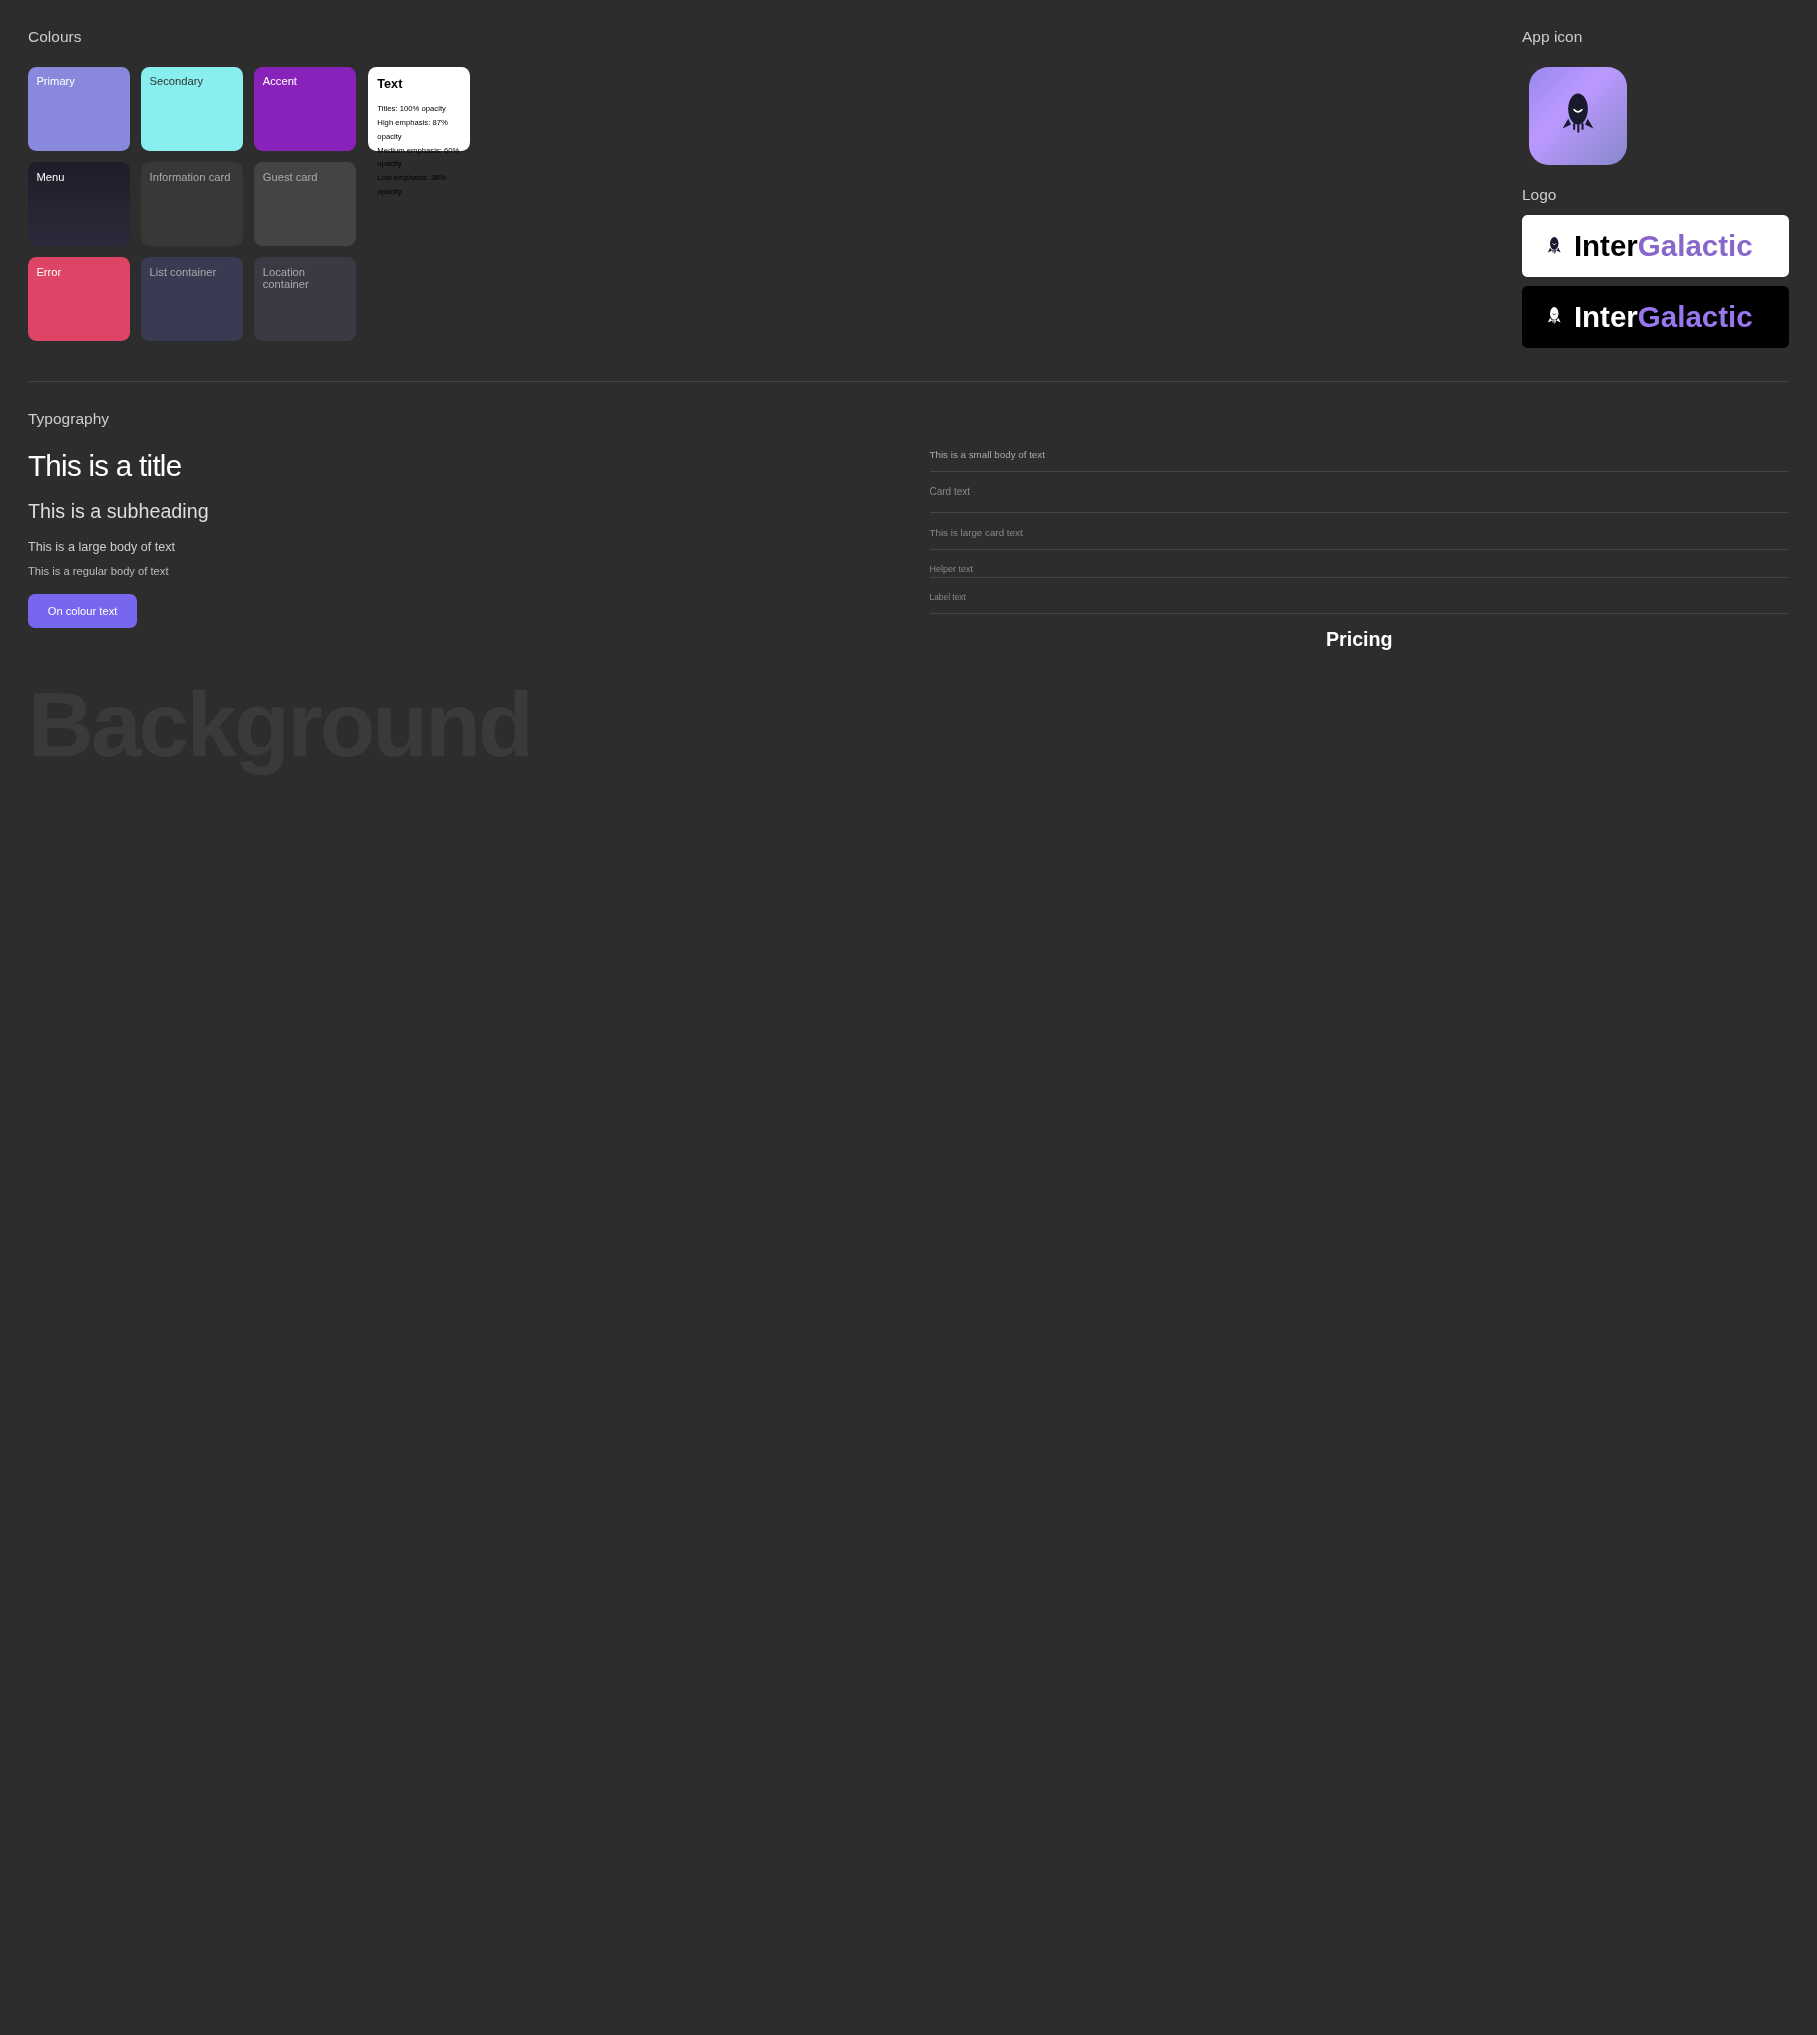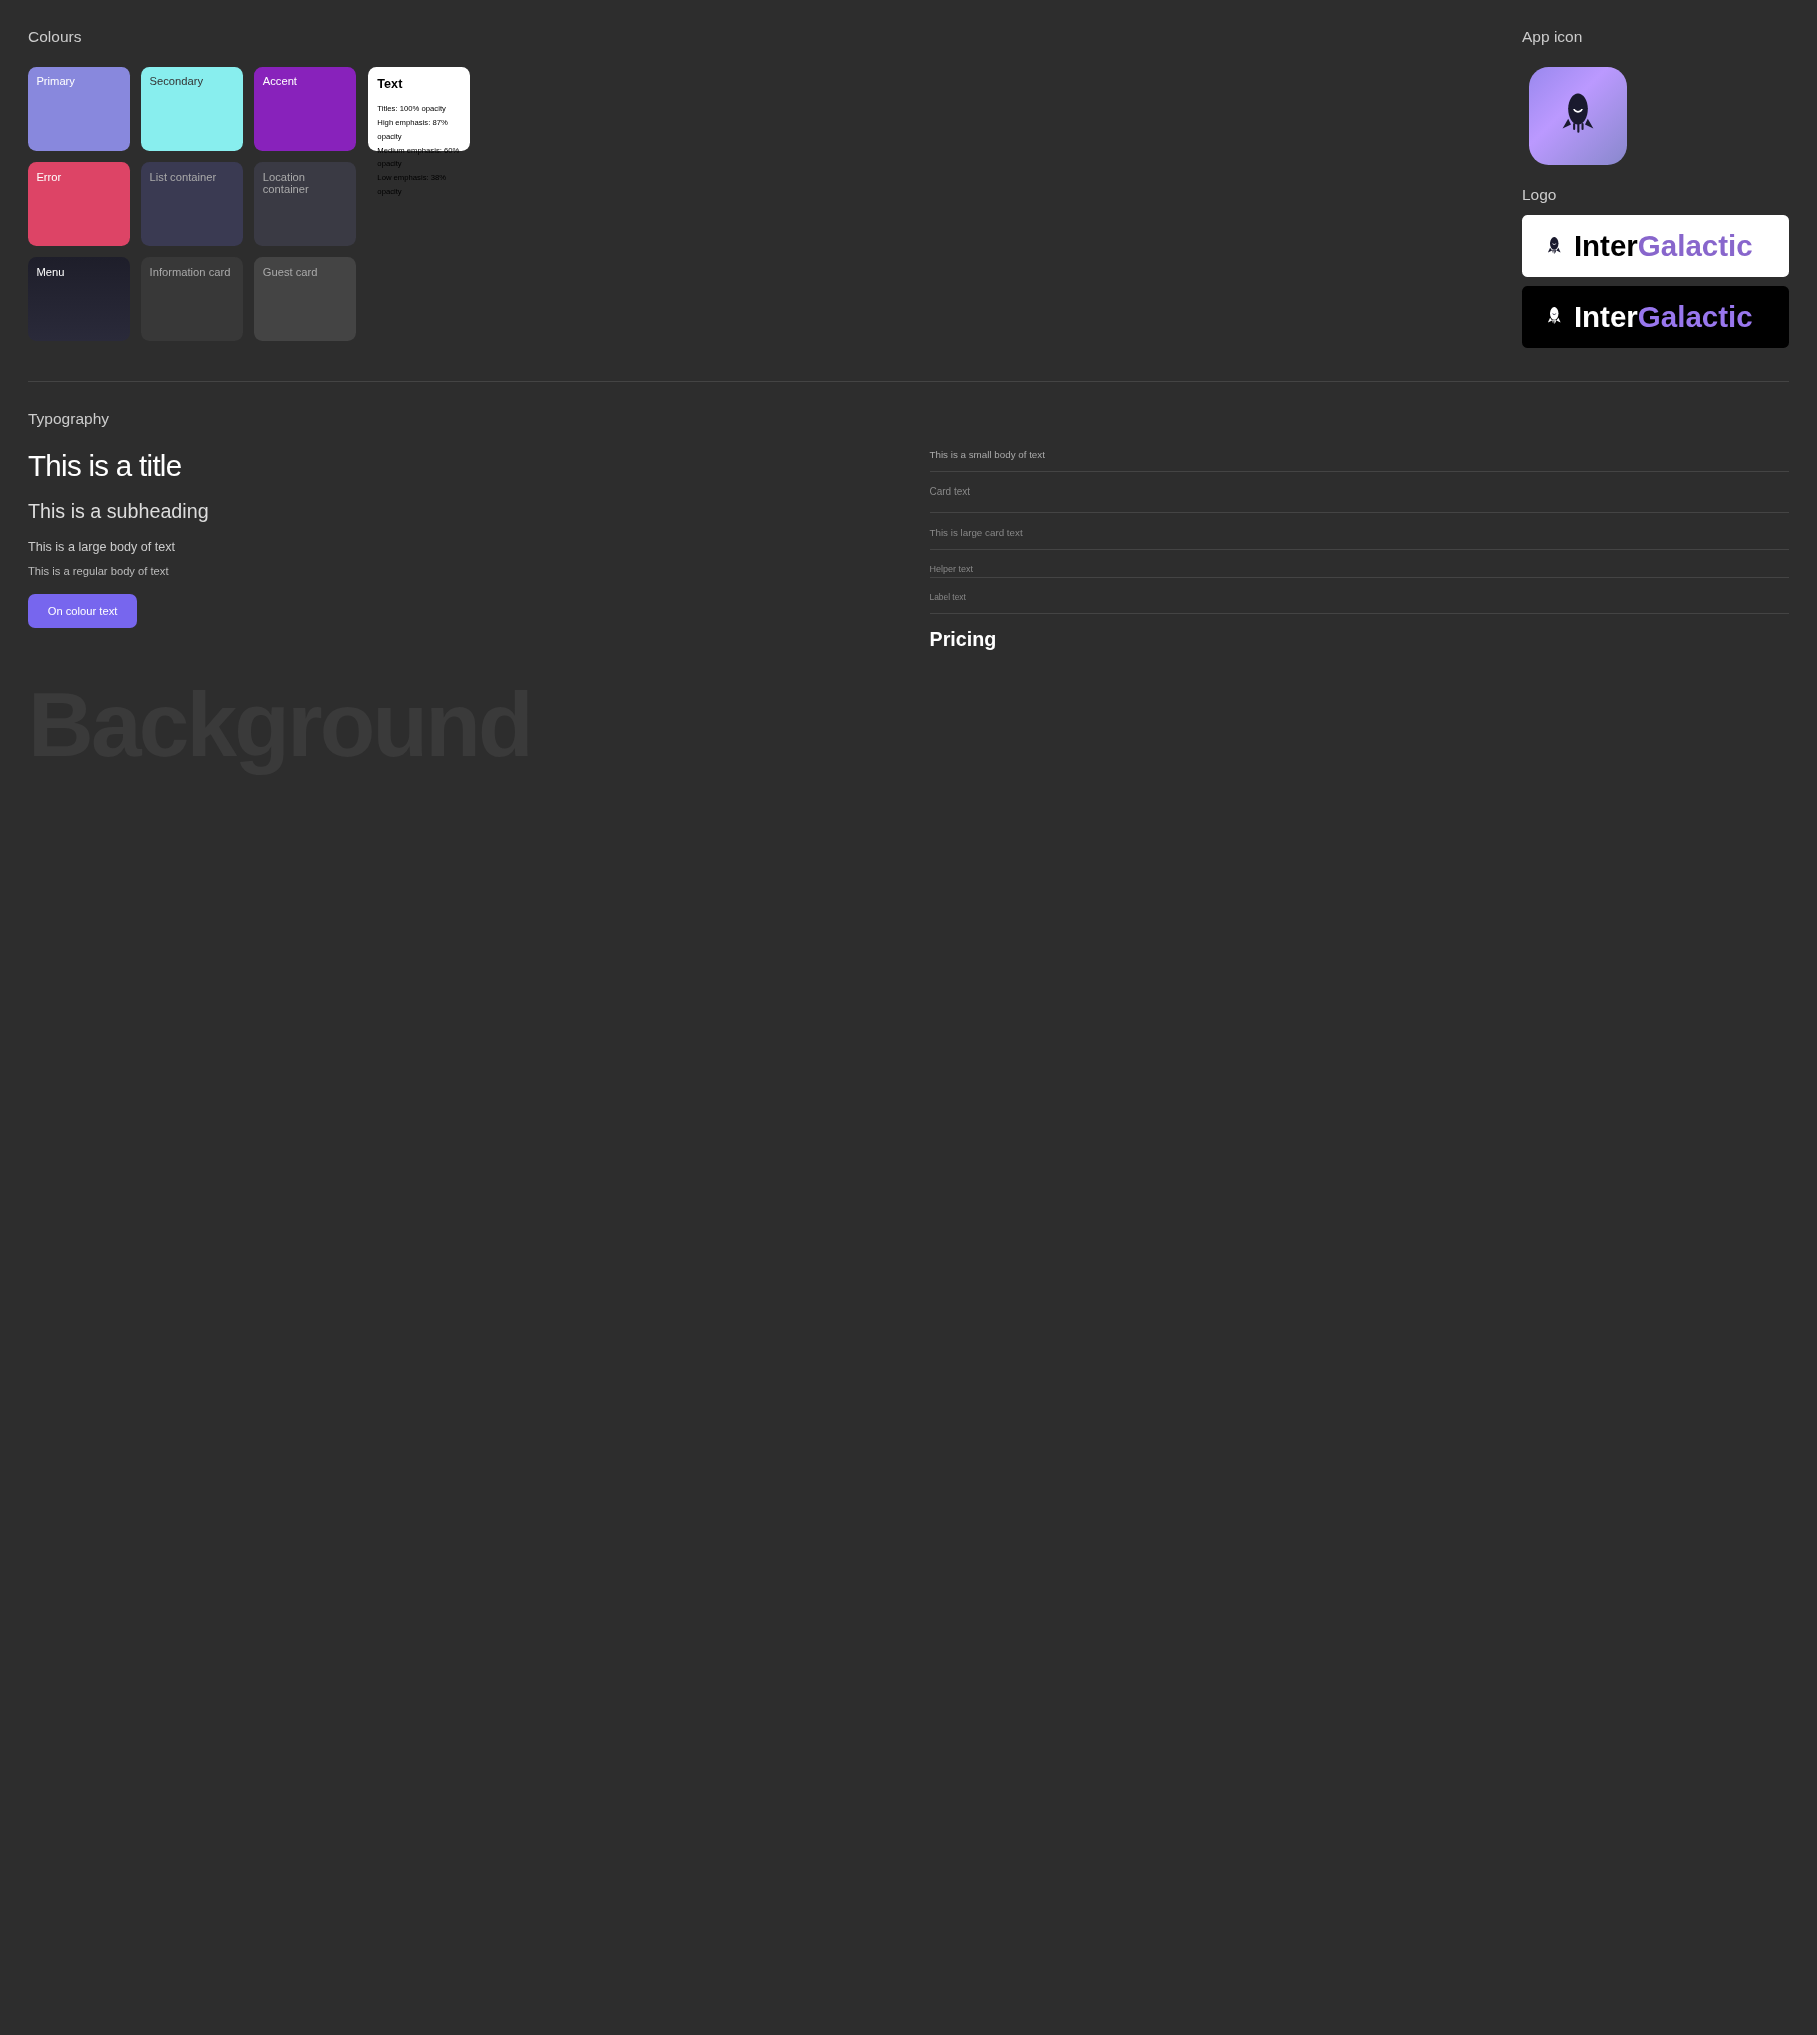--- a/index.html
+++ b/index.html
@@ -246,20 +246,21 @@
       margin-bottom: 14px;
       padding-bottom: 11.2px;
       border-bottom: 0.7px solid #444;
     }
 
     .typo-pricing {
       font-size: 19.7px;
       font-weight: 700;
       color: #ffffff;
       margin-top: 7px;
+      text-align: center;
     }
 
     
     .background-watermark {
       font-size: 91px;
       font-weight: 900;
       color: #3a3a3a;
       margin-top: 28px;
       letter-spacing: -2.8px;
       line-height: 1;
@@ -287,40 +288,40 @@
         <div class="text-swatch-row">
           <div>Titles: 100% opacity</div>
           <div>High emphasis: 87% opacity</div>
           <div>Medium emphasis: 60% opacity</div>
           <div>Low emphasis: 38% opacity</div>
         </div>
       </div>
     </div>
 
     <div class="colour-row">
+      <div class="colour-swatch swatch-menu">
+        <span>Menu</span>
+      </div>
+      <div class="colour-swatch swatch-information-card">
+        <span>Information card</span>
+      </div>
+      <div class="colour-swatch swatch-guest-card">
+        <span>Guest card</span>
+      </div>
+    </div>
+
+    <div class="colour-row">
       <div class="colour-swatch swatch-error">
         <span>Error</span>
       </div>
       <div class="colour-swatch swatch-list-container">
         <span>List container</span>
       </div>
       <div class="colour-swatch swatch-location-container">
         <span>Location container</span>
-      </div>
-    </div>
-
-    <div class="colour-row">
-      <div class="colour-swatch swatch-menu">
-        <span>Menu</span>
-      </div>
-      <div class="colour-swatch swatch-information-card">
-        <span>Information card</span>
-      </div>
-      <div class="colour-swatch swatch-guest-card">
-        <span>Guest card</span>
       </div>
     </div>
   </div>
 
   <div class="app-icon-section">
     <div class="app-icon-wrapper">
       <div class="section-title">App icon</div>
       <div class="app-icon">
 
         <svg class="rocket-icon" viewBox="0 0 80 80" fill="none" xmlns="http://www.w3.org/2000/svg">

